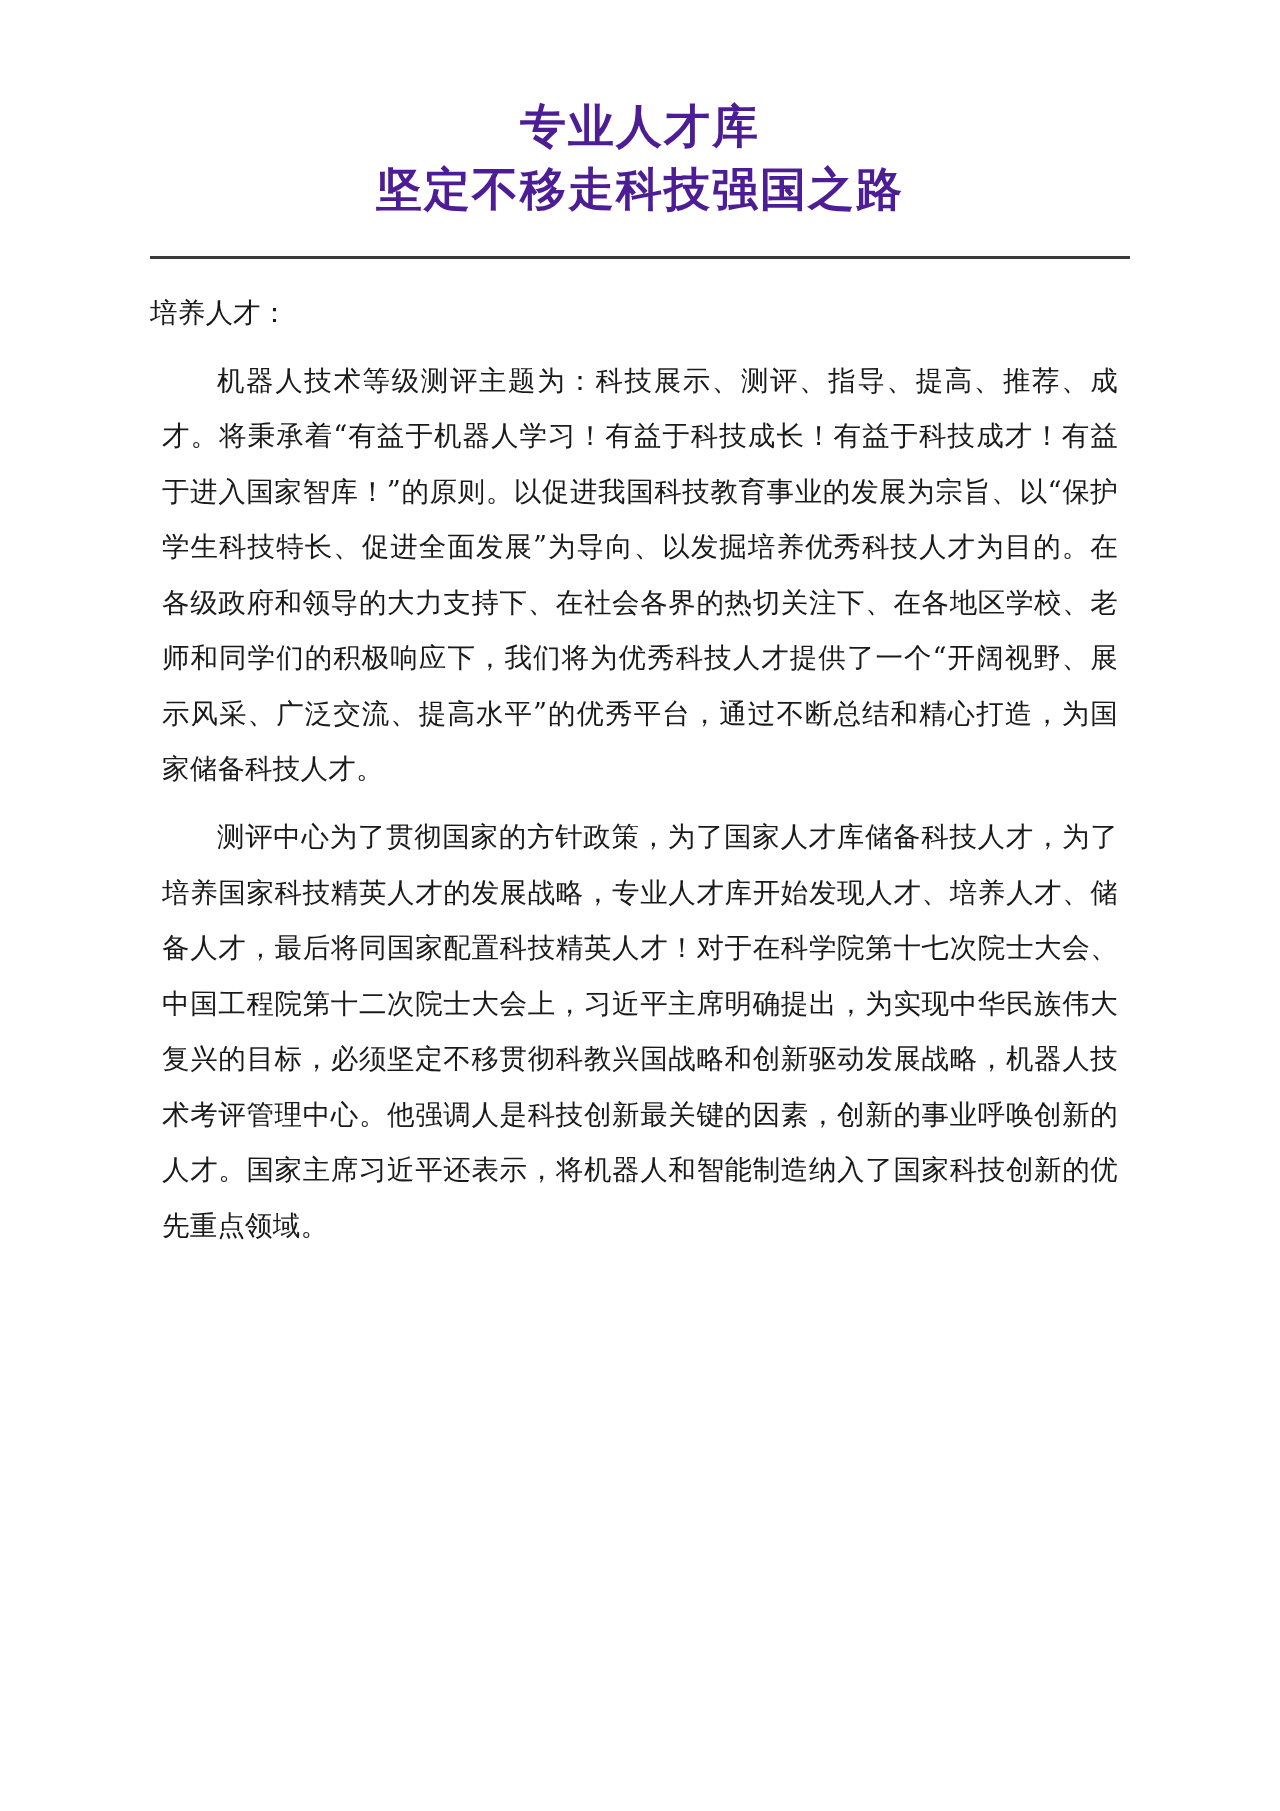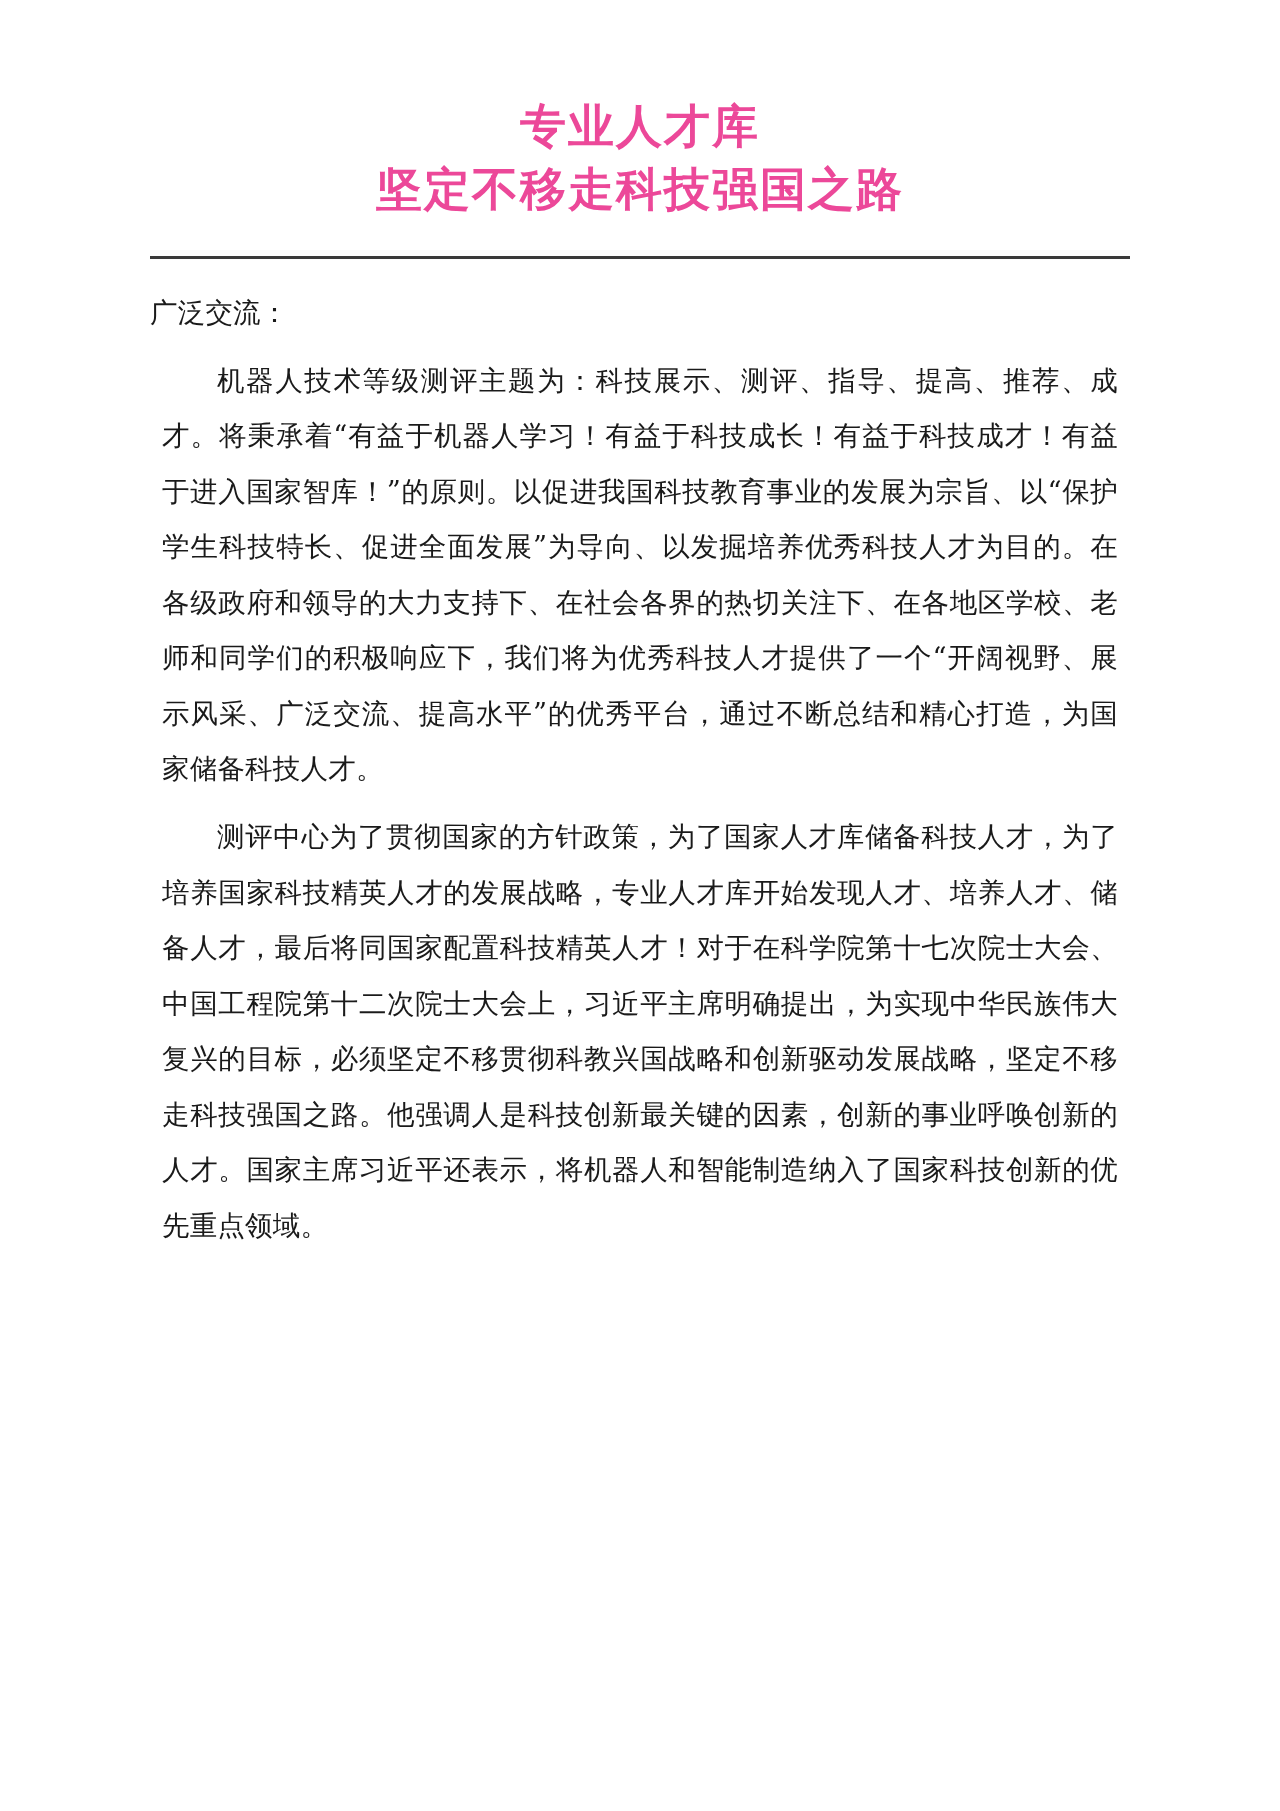--- a/index.html
+++ b/index.html
@@ -17,21 +17,21 @@
   }
   .page {
     width: 1280px;
     height: 1811px;
     box-sizing: border-box;
     padding: 95px 150px 0 150px;
     background: #fff;
   }
   .doc-title {
     text-align: center;
-    color: #ec4899;
+    color: #4c1d95;
     font-weight: bold;
     font-size: 46px;
     line-height: 1.36;
     letter-spacing: 2px;
     font-family: "DejaVu Serif", "Liberation Serif", serif;
     margin: 0;
   }
   .doc-title .line {
     display: block;
     white-space: nowrap;
@@ -66,18 +66,18 @@
 <div class="page">
 
   <div class="doc-title">
     <span class="line">专业人才库</span>
     <span class="line">坚定不移走科技强国之路</span>
   </div>
 
   <div class="title-rule"></div>
 
   <div class="body-text">
-    <p class="salutation">广泛交流：</p>
+    <p class="salutation">培养人才：</p>
     <p class="para">机器人技术等级测评主题为：科技展示、测评、指导、提高、推荐、成才。将秉承着“有益于机器人学习！有益于科技成长！有益于科技成才！有益于进入国家智库！”的原则。以促进我国科技教育事业的发展为宗旨、以“保护学生科技特长、促进全面发展”为导向、以发掘培养优秀科技人才为目的。在各级政府和领导的大力支持下、在社会各界的热切关注下、在各地区学校、老师和同学们的积极响应下，我们将为优秀科技人才提供了一个“开阔视野、展示风采、广泛交流、提高水平”的优秀平台，通过不断总结和精心打造，为国家储备科技人才。</p>
-    <p class="para">测评中心为了贯彻国家的方针政策，为了国家人才库储备科技人才，为了培养国家科技精英人才的发展战略，专业人才库开始发现人才、培养人才、储备人才，最后将同国家配置科技精英人才！对于在科学院第十七次院士大会、中国工程院第十二次院士大会上，习近平主席明确提出，为实现中华民族伟大复兴的目标，必须坚定不移贯彻科教兴国战略和创新驱动发展战略，坚定不移走科技强国之路。他强调人是科技创新最关键的因素，创新的事业呼唤创新的人才。国家主席习近平还表示，将机器人和智能制造纳入了国家科技创新的优先重点领域。</p>
+    <p class="para">测评中心为了贯彻国家的方针政策，为了国家人才库储备科技人才，为了培养国家科技精英人才的发展战略，专业人才库开始发现人才、培养人才、储备人才，最后将同国家配置科技精英人才！对于在科学院第十七次院士大会、中国工程院第十二次院士大会上，习近平主席明确提出，为实现中华民族伟大复兴的目标，必须坚定不移贯彻科教兴国战略和创新驱动发展战略，机器人技术考评管理中心。他强调人是科技创新最关键的因素，创新的事业呼唤创新的人才。国家主席习近平还表示，将机器人和智能制造纳入了国家科技创新的优先重点领域。</p>
   </div>
 
 </div>
 
 </body></html>

